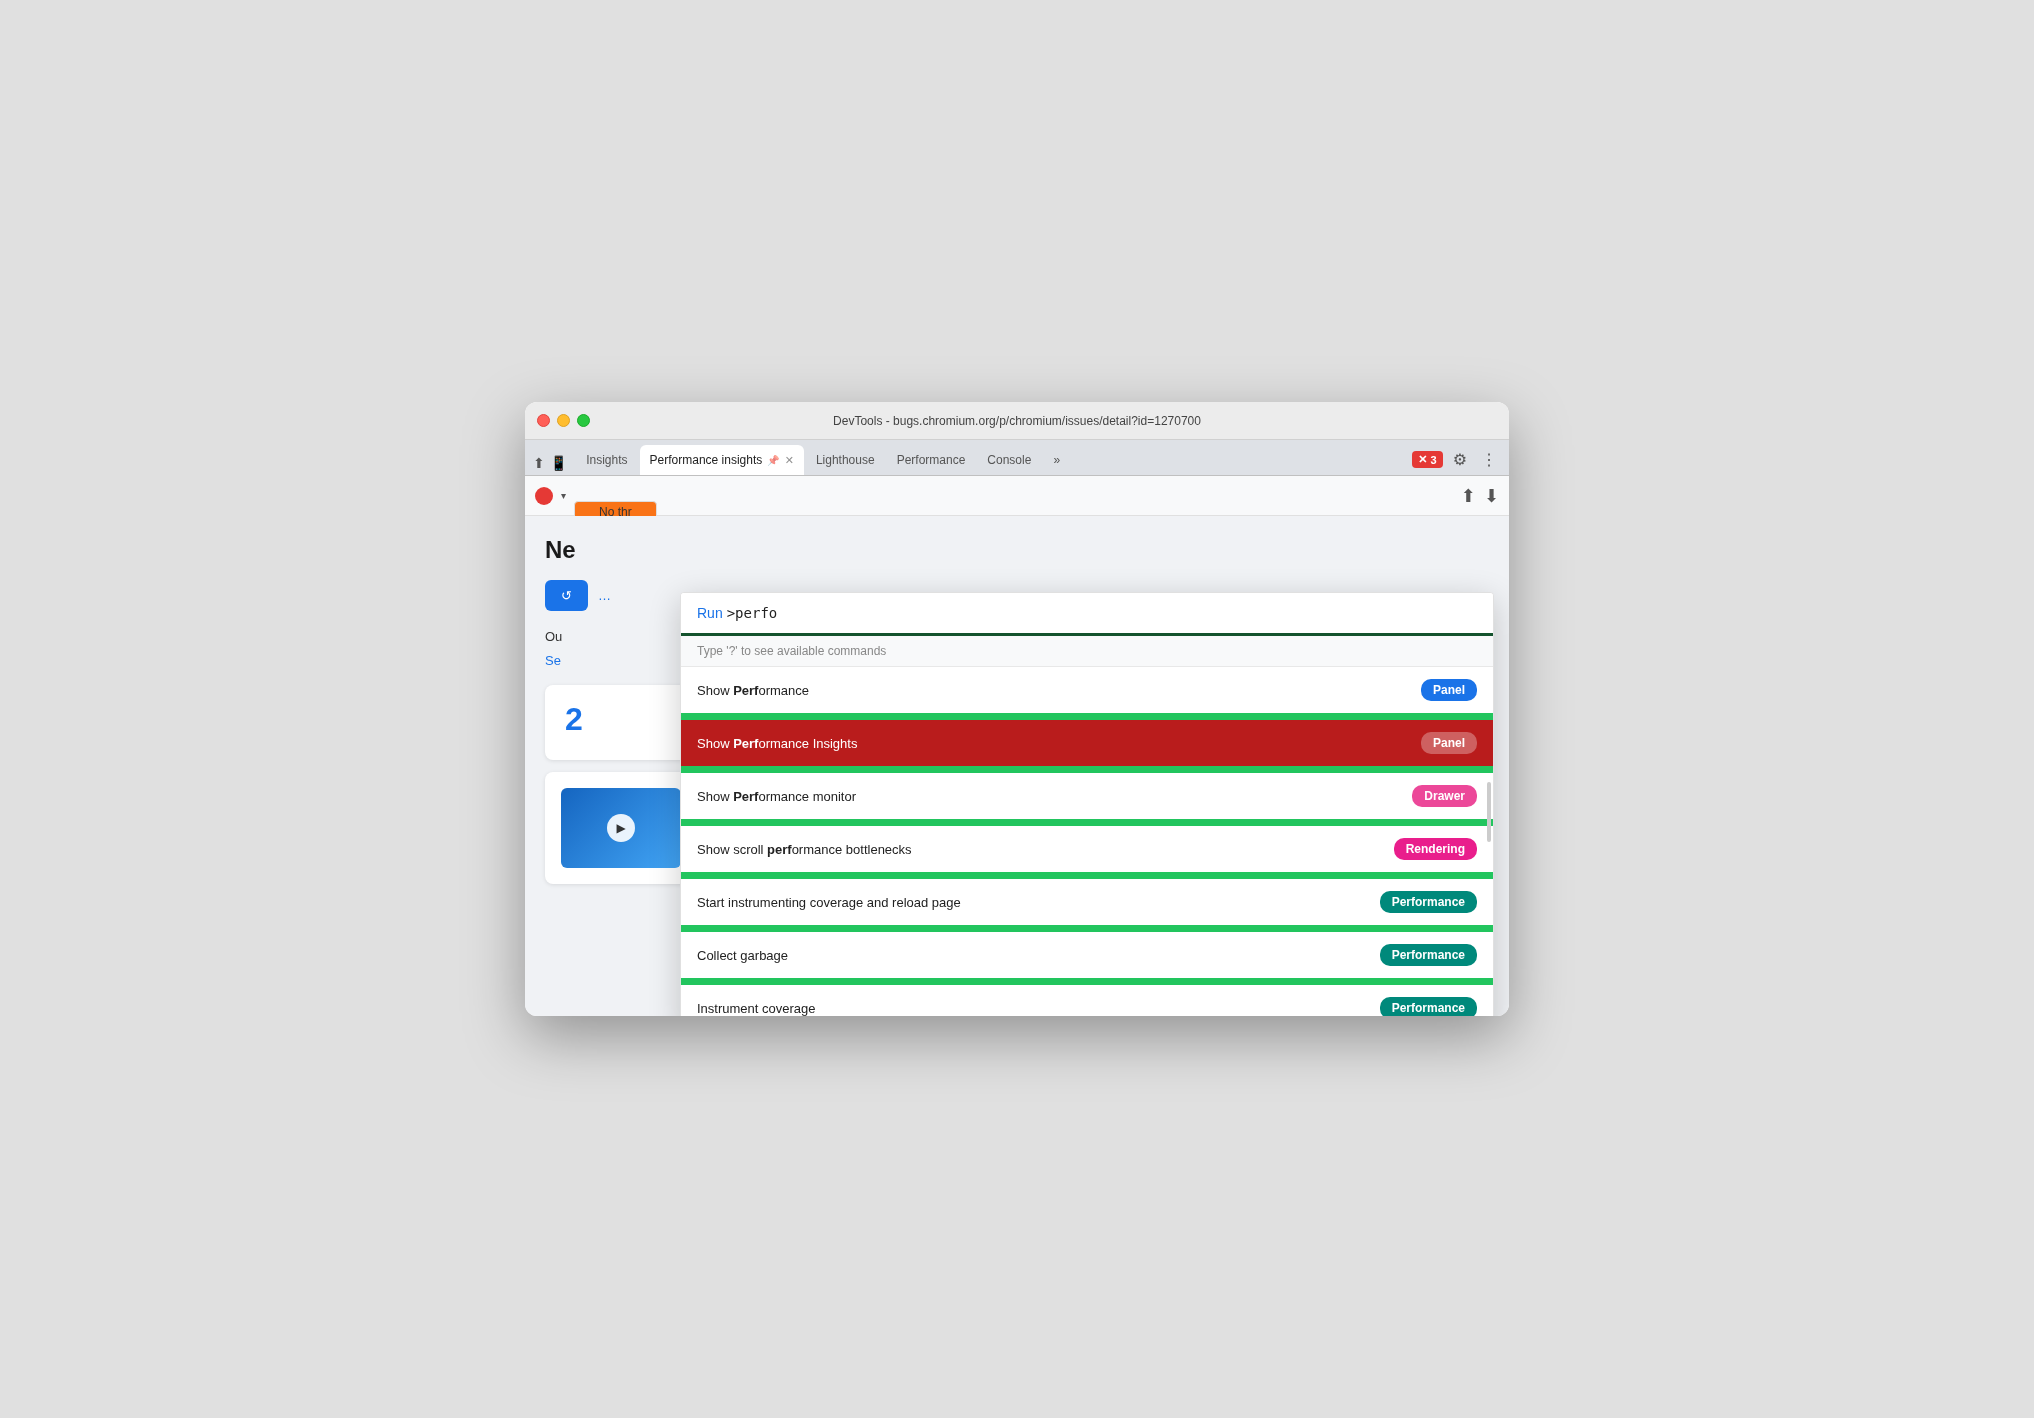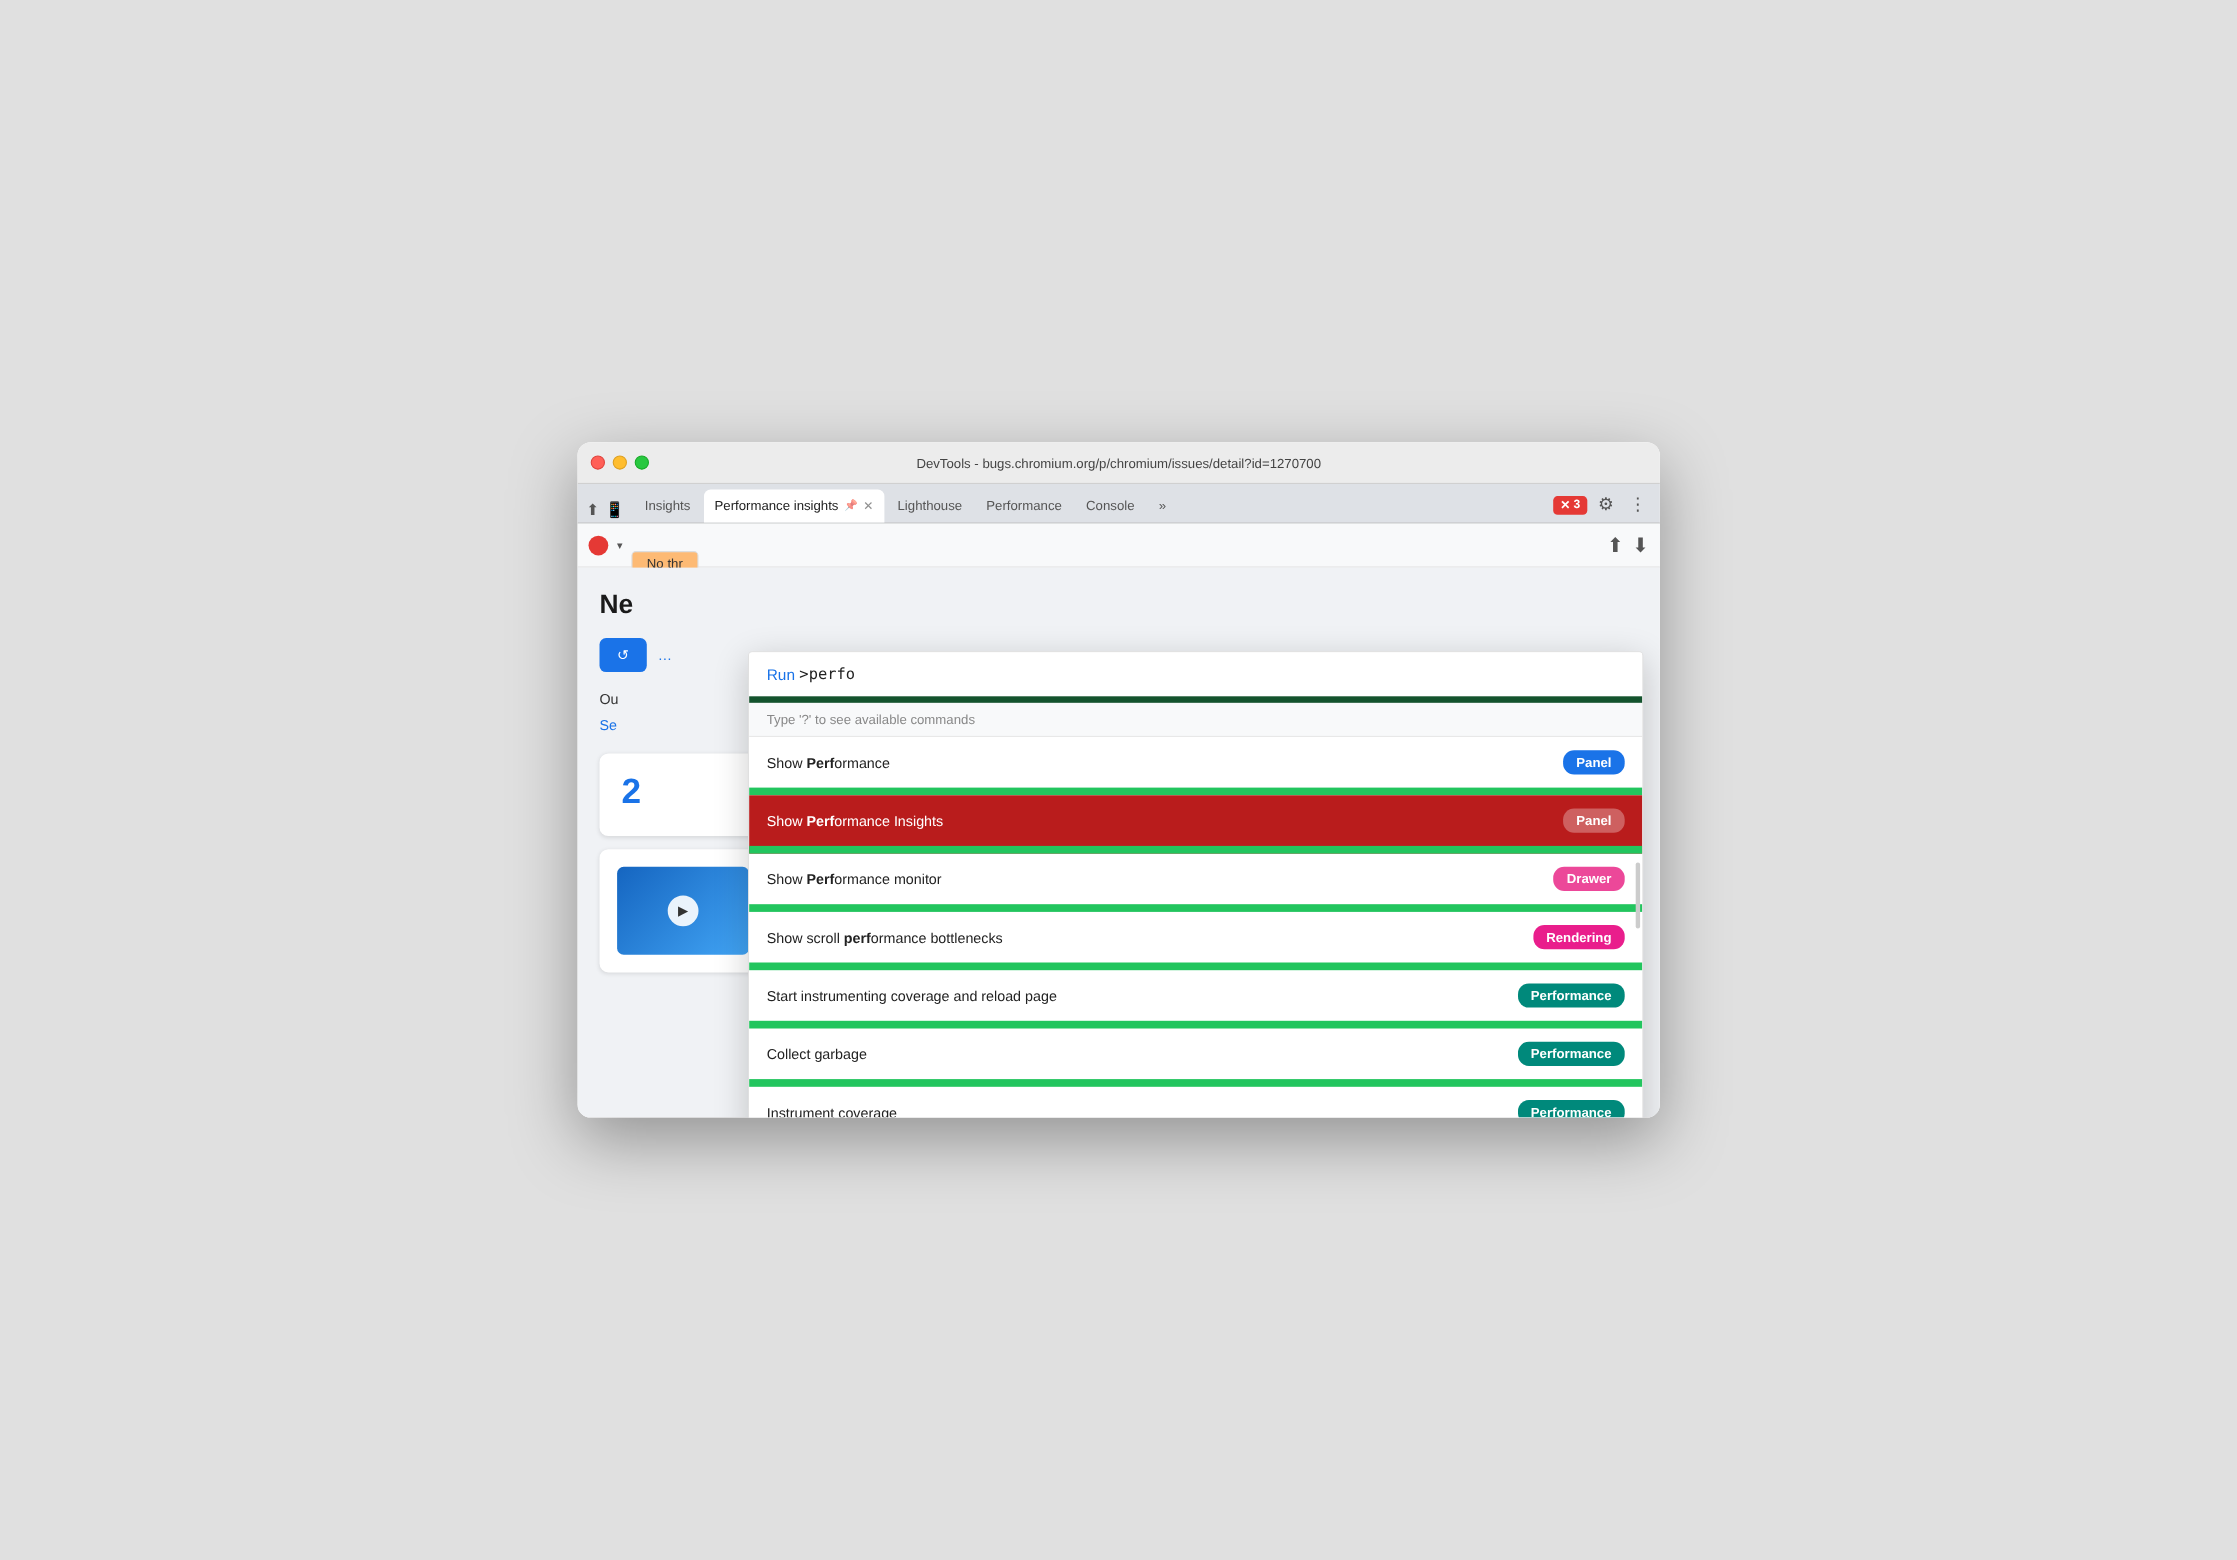--- a/index.html
+++ b/index.html
@@ -132,24 +132,24 @@
       height: 18px;
       background: #e53935;
       border-radius: 50%;
       cursor: pointer;
     }
     .dropdown-arrow {
       font-size: 10px;
       color: #555;
     }
     .throttle-selector {
-      background: #fdba74;
+      background: #f97316;
       border: 1px solid #ddd;
       border-radius: 4px;
-      padding: 3px 13px;
+      padding: 3px 24px;
       font-size: 12px;
       color: #333;
       cursor: pointer;
       margin-top: 32px;
     }
     .toolbar-spacer { flex: 1; }
     .upload-btn, .download-btn {
       font-size: 18px;
       color: #555;
       cursor: pointer;
@@ -261,21 +261,21 @@
       border: 1px solid #e0e0e0;
       border-radius: 4px;
       box-shadow: 0 8px 32px rgba(0,0,0,0.2);
       z-index: 100;
       overflow: hidden;
     }
 
     .command-input-row {
       display: flex;
       padding: 12px 16px;
-      border-bottom: 6px solid #14532d;
+      border-bottom: 3px solid #14532d;
       background: white;
     }
 
     .command-run-label {
       color: #1a73e8;
       font-size: 14px;
       font-weight: 500;
       margin-right: 4px;
     }
 

